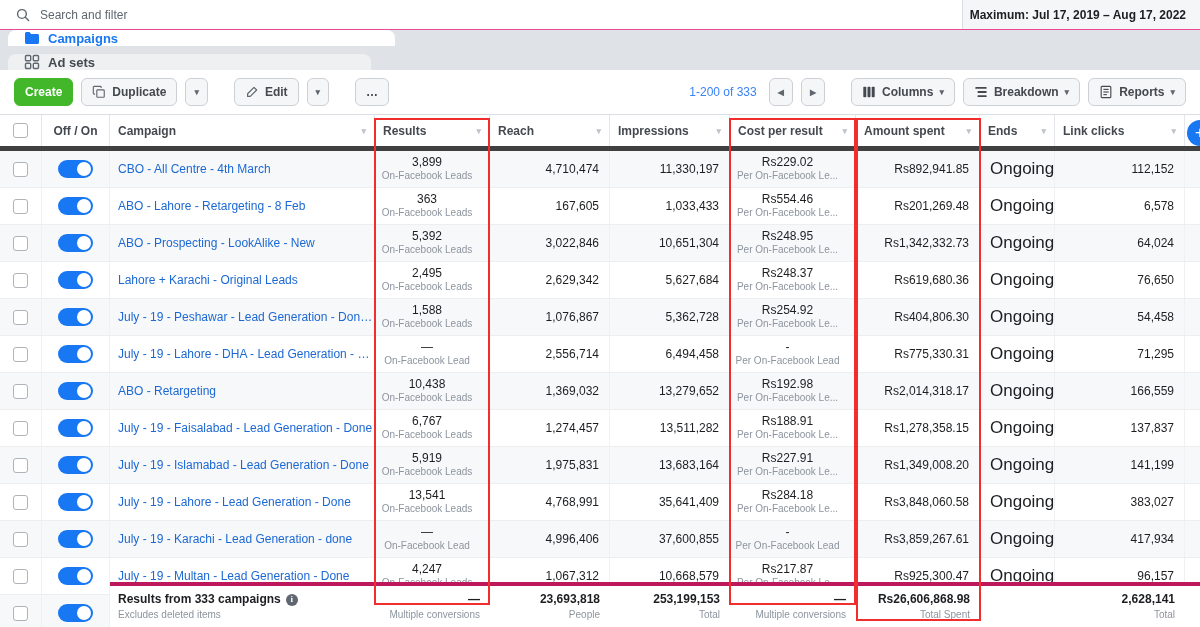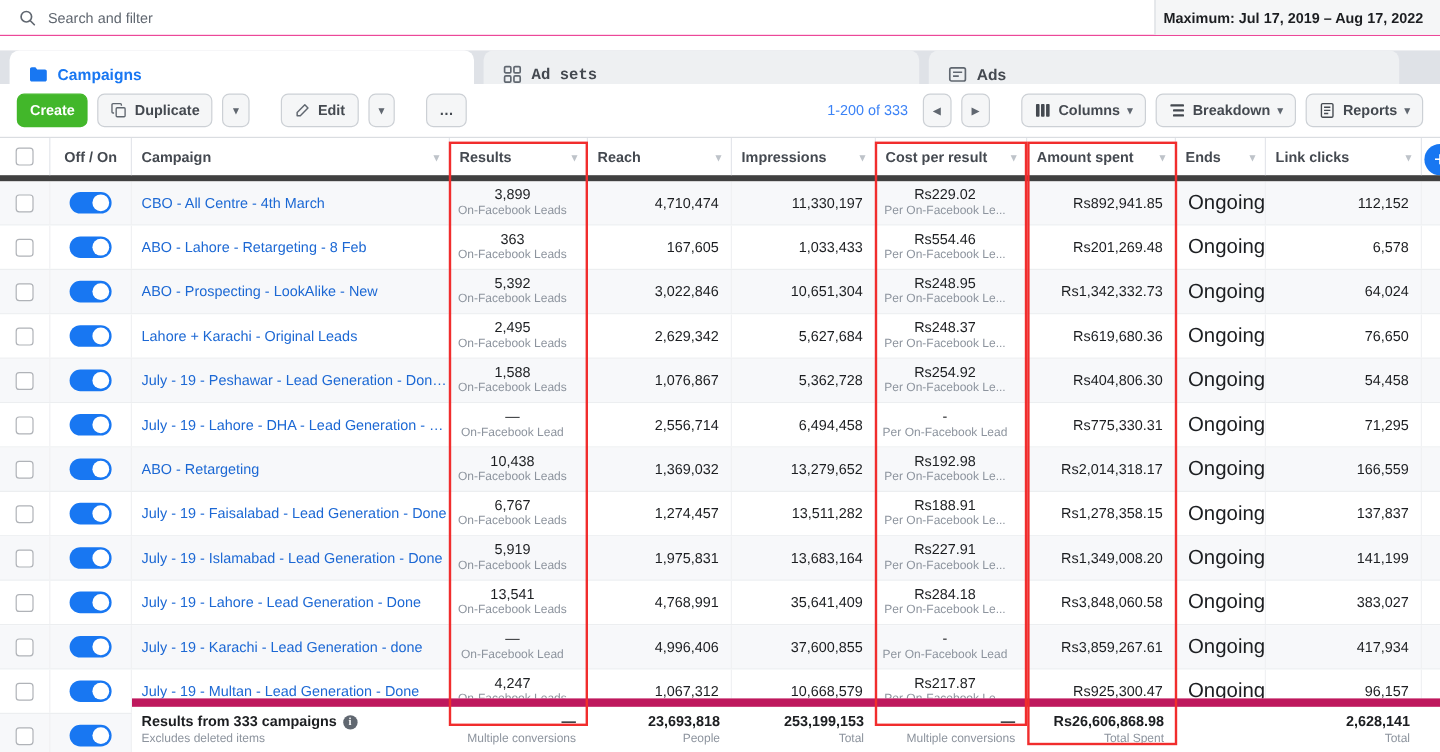--- a/index.html
+++ b/index.html
@@ -12,27 +12,27 @@
   .topbar { position:absolute; top:0; left:0; right:0; height:30px; background:#fff;
     border-bottom:1px solid #ec4899; display:flex; }
   .search-area { flex:1; display:flex; align-items:center; gap:10px; padding-left:16px; }
   .search-area input { border:none; outline:none; font-size:12px; color:#1c1e21; width:400px;
     font-family:"Liberation Sans", sans-serif; background:transparent; }
   .search-area input::placeholder { color:#606770; }
   .date-area { width:238px; background:#f5f6f7; border-left:1px solid #dadde1;
     display:flex; align-items:center; justify-content:flex-end; padding-right:14px;
     font-size:12px; font-weight:bold; color:#1c1e21; white-space:nowrap; }
   
-  .tabstrip { position:absolute; top:42px; left:0; right:0; height:40px; background:#dfe2e7;
-    display:flex; gap:8px; padding-left:8px; }
+  .tabstrip { position:absolute; top:30px; left:0; right:0; height:40px; background:#dfe2e7;
+    display:flex; gap:8px; padding-left:8px;flex-direction:column; }
   .tab { height:40px; border-radius:8px 8px 0 0; display:flex; align-items:center; gap:8px;
     padding-left:16px; font-size:13px; font-weight:bold; color:#444950; background:#eef0f2; cursor:pointer; }
   .tab.active { background:#fff; color:var(--brand_blue,#1877f2); }
   .tab.t-campaigns { width:387px; }
-  .tab.t-adsets { width:363px;font-family:Liberation Mono, monospace; }
+  .tab.t-adsets { width:363px; }
   .tab.t-ads { width:392px; }
   .tab .ticon { display:flex; align-items:center; }
   
   .toolbar { position:absolute; top:70px; left:0; right:0; height:45px; background:#fff;
     display:flex; align-items:center; gap:8px; padding:0 14px; border-bottom:1px solid #dadde1; }
   .btn { height:28px; display:inline-flex; align-items:center; gap:6px; padding:0 10px;
     background:#f5f6f7; border:1px solid #ccd0d5; border-radius:6px;
     font-size:12px; font-weight:bold; color:#444950; cursor:pointer; white-space:nowrap; }
   .btn.caret-only { padding:0 8px; }
   .btn.green { background:var(--create_green,#42b72a); border-color:var(--create_green,#42b72a); color:#fff; }
@@ -64,21 +64,21 @@
   .two .val { font-size:12px; color:#1c1e21; }
   .two .sub { font-size:10px; color:#8d949e; }
   .c-ends { justify-content:flex-start; padding-left:10px; font-size:17px; color:#1c1e21; }
   
   .toggle { width:35px; height:18px; border-radius:9px; background:var(--toggle_on,#1877f2);
     position:relative; display:inline-block; cursor:pointer; }
   .toggle .knob { position:absolute; top:2px; right:2px; width:14px; height:14px; border-radius:50%; background:#fff; }
   .togglecell { display:flex; align-items:center; justify-content:center; }
   
   .tfoot { position:absolute; left:110px; right:0; bottom:0; height:45px; background:#fff;
-    border-top:7px solid #be185d; display:grid;
+    border-top:4px solid #be185d; display:grid;
     grid-template-columns:265px 115px 120px 120px 126px 124px 75px 130px 1fr;
     z-index:20; }
   .tfoot .fcell { display:flex; flex-direction:column; align-items:flex-end; justify-content:center;
     padding-right:10px; line-height:1.3; overflow:hidden; white-space:nowrap; }
   .tfoot .fcell.left { align-items:flex-start; padding-left:8px; }
   .ftitle { font-size:12px; font-weight:bold; color:#1c1e21; display:flex; align-items:center; gap:5px; }
   .fsub { font-size:10px; color:#8d949e; }
   .fval { font-size:12px; font-weight:bold; color:#1c1e21; }
   .info-dot { width:12px; height:12px; border-radius:50%; background:#606770; color:#fff;
     font-size:9px; font-weight:bold; display:inline-flex; align-items:center; justify-content:center;

